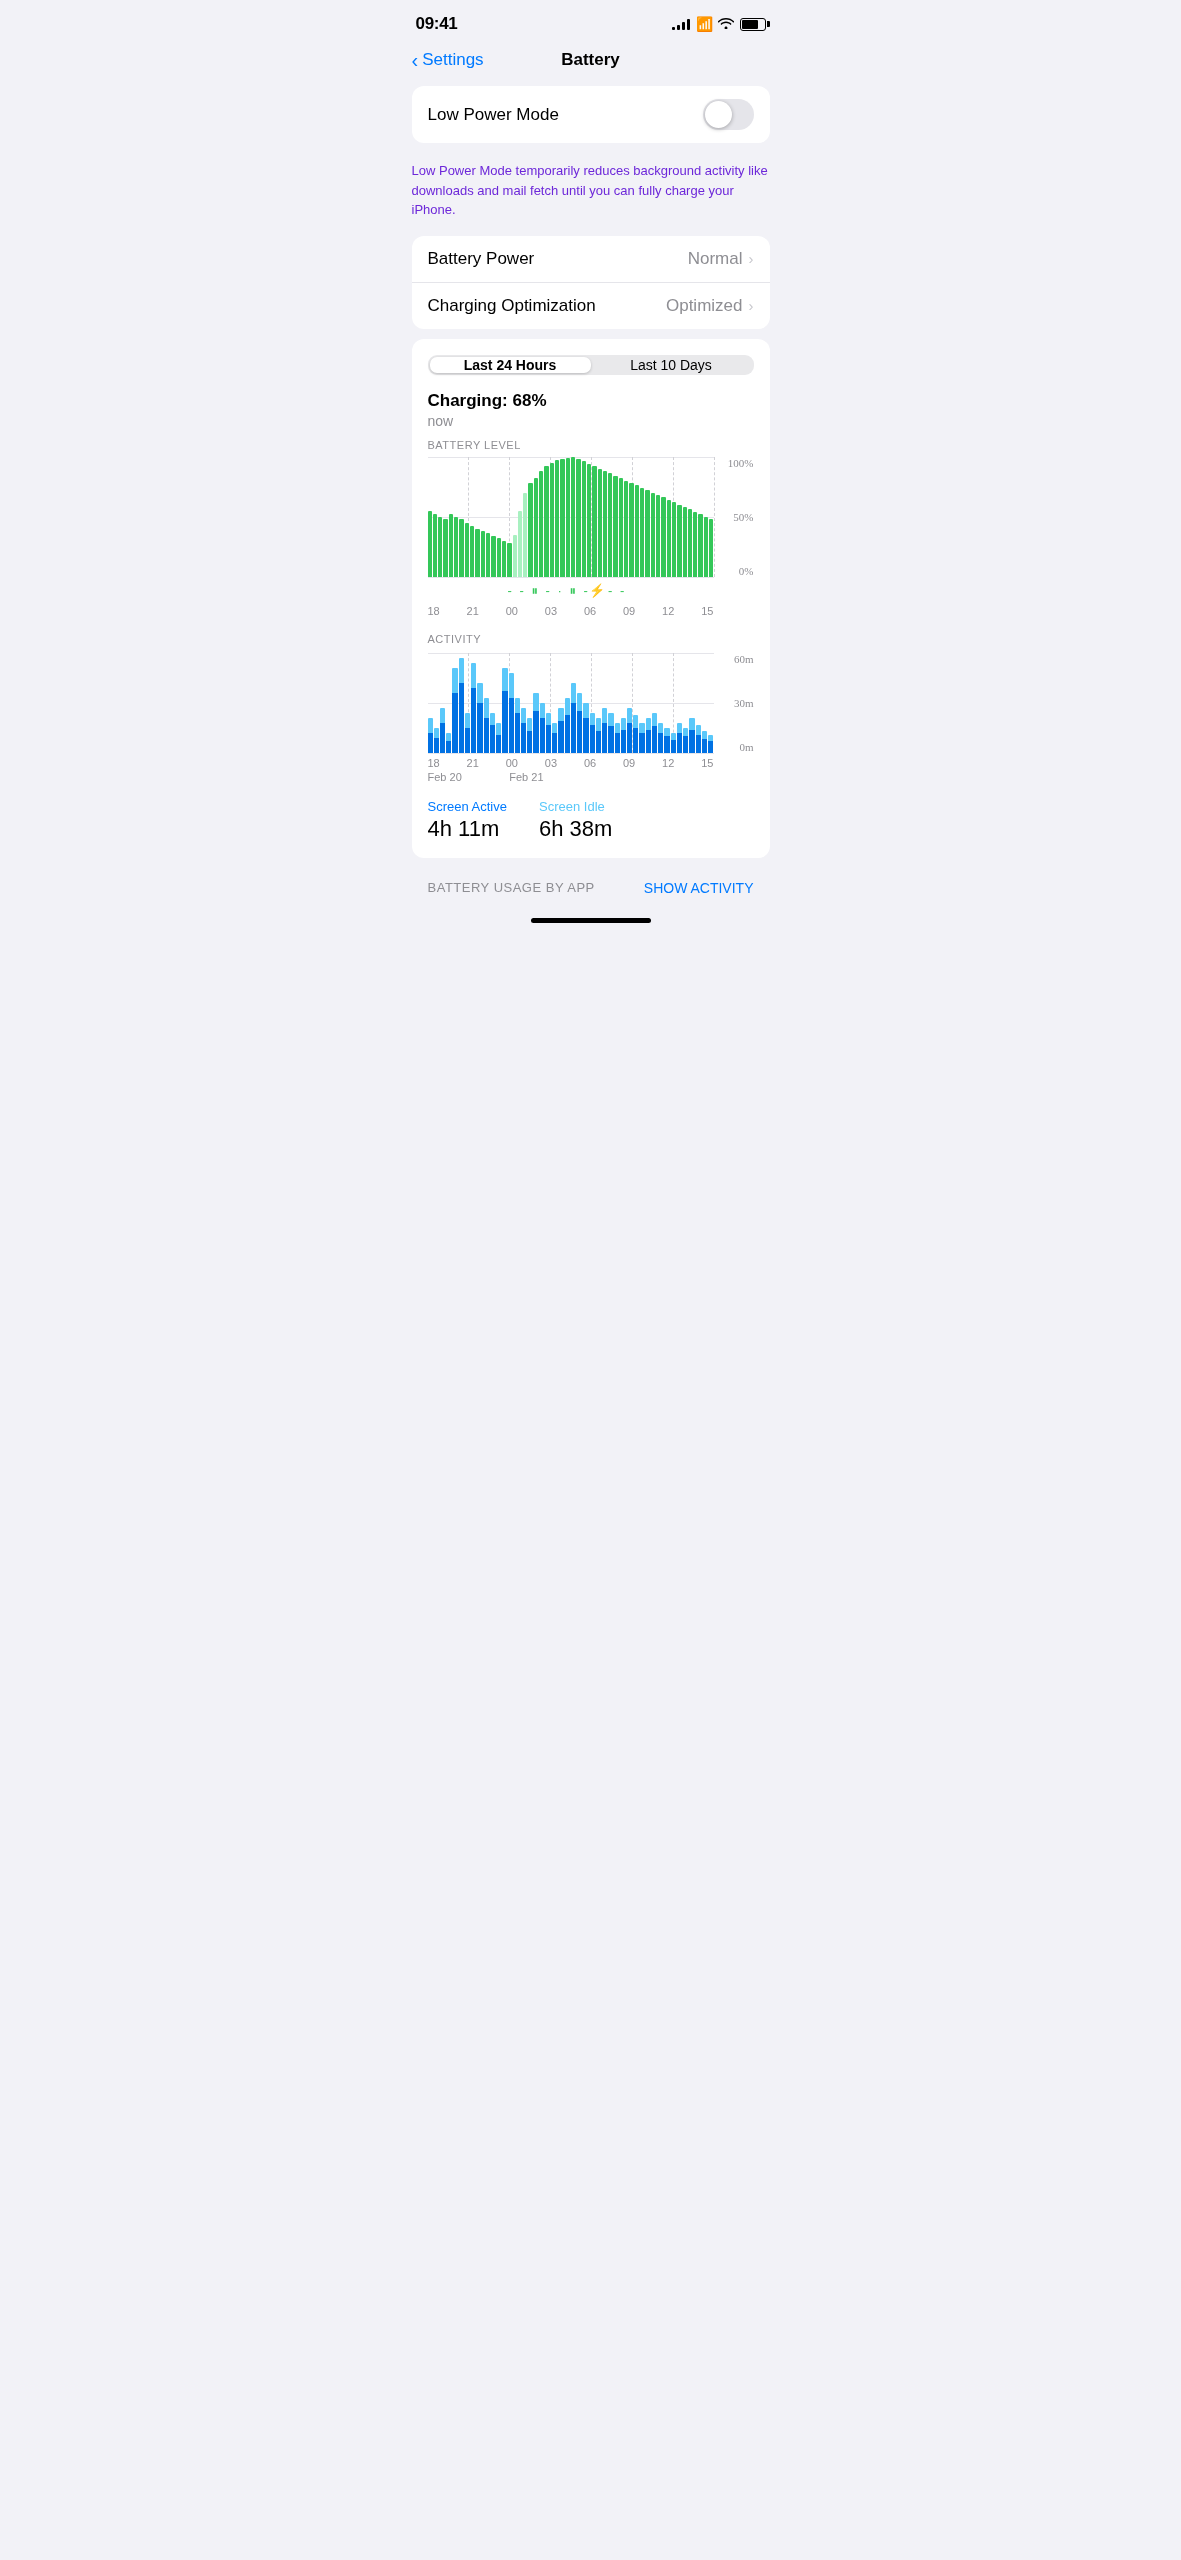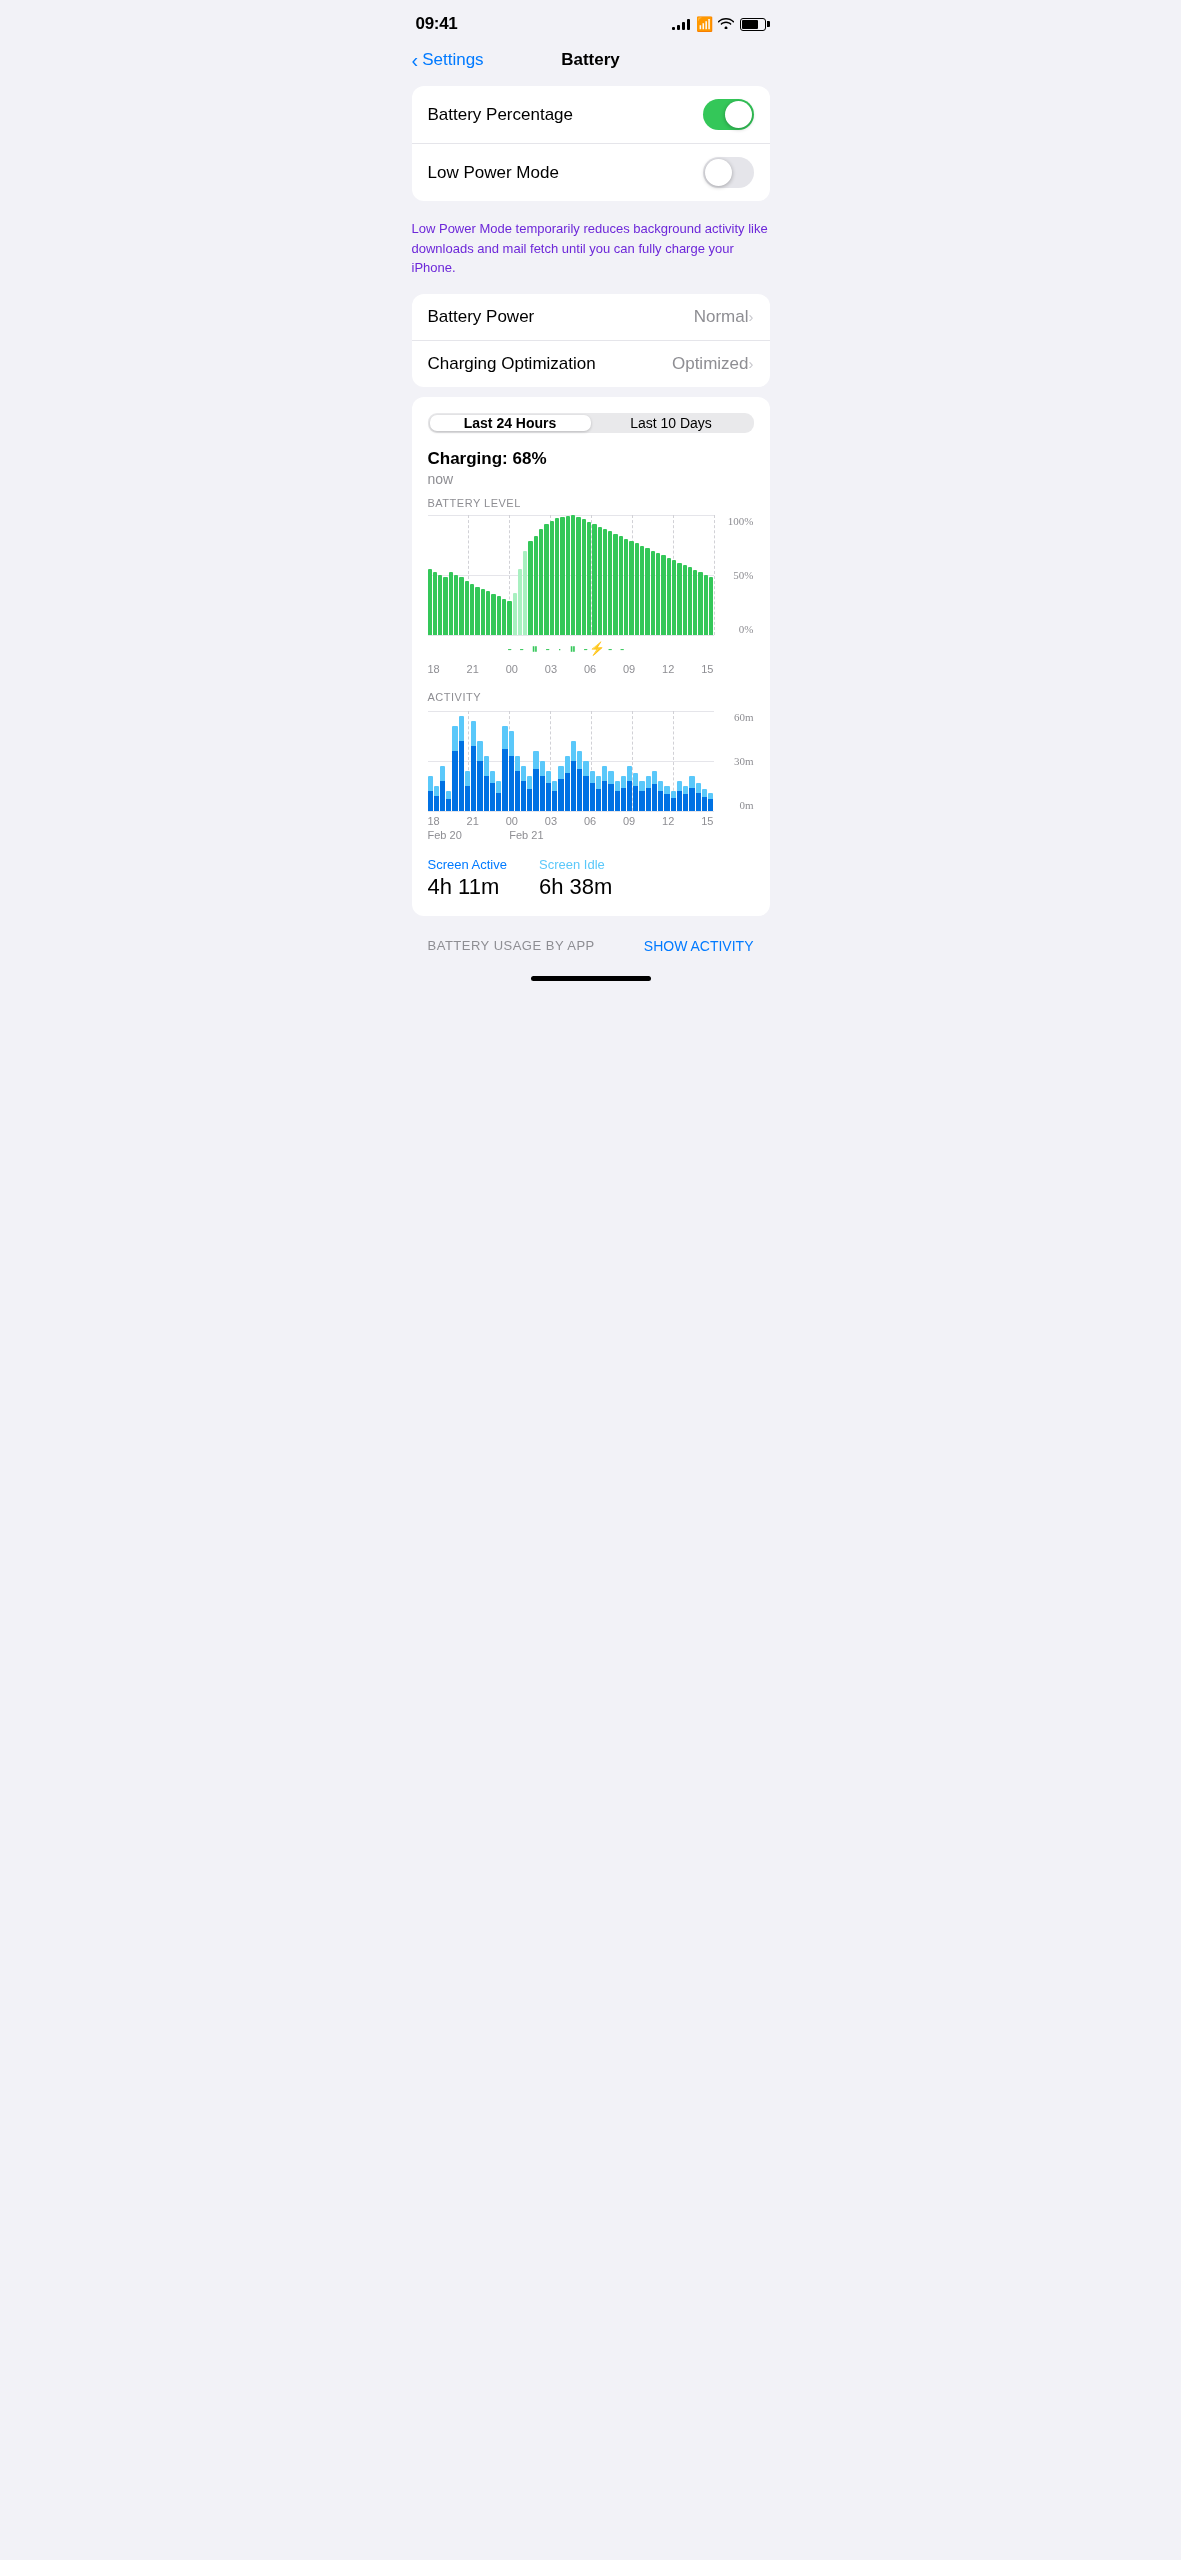--- a/index.html
+++ b/index.html
@@ -124,20 +124,21 @@
     .section-row:last-child {
       border-bottom: none;
     }
     .row-label {
       font-size: 17px;
       color: #000;
     }
     .row-value {
       display: flex;
       align-items: center;
+      gap: 6px;
       color: #8e8e93;
       font-size: 17px;
     }
     .chevron-right {
       color: #c7c7cc;
       font-size: 15px;
     }
 
     
     .toggle {
@@ -452,26 +453,20 @@
 
 <div class="nav-bar">
   <div class="nav-back">
     <span class="nav-back-chevron">‹</span>
     <span>Settings</span>
   </div>
   <span class="nav-title">Battery</span>
 </div>
 
 <div class="section">
-  <div class="section-row">
-    <span class="row-label">Battery Percentage</span>
-    <div class="toggle on">
-      <div class="toggle-knob"></div>
-    </div>
-  </div>
   <div class="section-row">
     <span class="row-label">Low Power Mode</span>
     <div class="toggle off">
       <div class="toggle-knob"></div>
     </div>
   </div>
 </div>
 <p class="section-note">Low Power Mode temporarily reduces background activity like downloads and mail fetch until you can fully charge your iPhone.</p>
 
 <div class="section">

